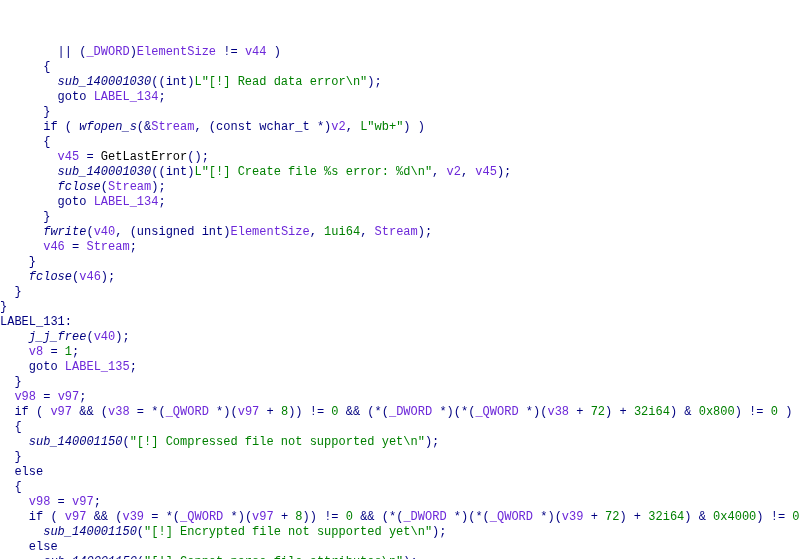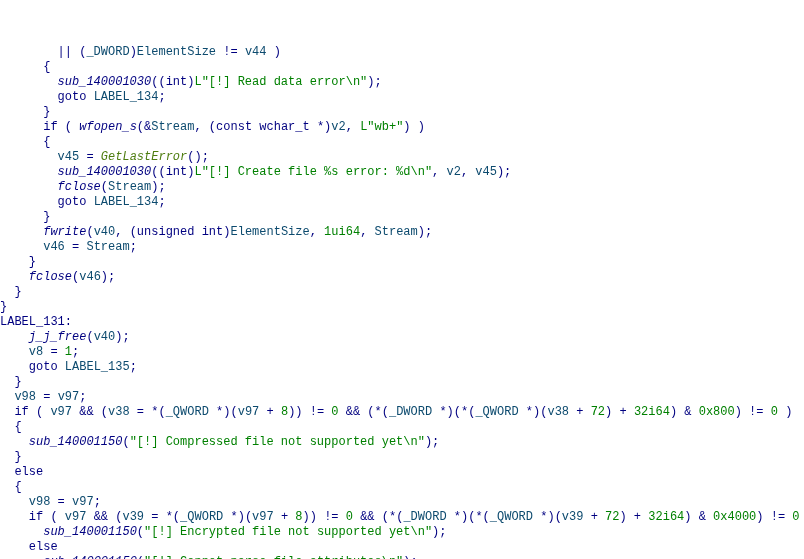--- a/index.html
+++ b/index.html
@@ -12,24 +12,24 @@
     color: #000080;
     white-space: pre;
   }
   .code-container {
     padding: 0;
   }
   .kw { color: #000080; }
   .str { color: #008000; }
   .num { color: #008000; }
   .fn { color: #000080; font-style: italic; }
-  .var { color: #0c4a6e; }
+  .var { color: #6d28d9; }
   .plain { color: #000080; }
   .label { color: #000080; text-align: center; }
-  .hdr { color: #4d7c0f; font-style: italic; }
+  .hdr { color: #000000; }
 </style>
 </head>
 <body>
 
 
 <div class="code-container" id="code-block"><div>        <span class="plain">|| (</span><span class="var">_DWORD</span><span class="plain">)</span><span class="var">ElementSize</span><span class="plain"> != </span><span class="var">v44</span><span class="plain"> )</span></div><div>      <span class="plain">{</span></div><div>        <span class="fn">sub_140001030</span><span class="plain">((</span><span class="kw">int</span><span class="plain">)</span><span class="num">L</span><span class="str">"[!] Read data error\n"</span><span class="plain">);</span></div><div>        <span class="kw">goto</span><span class="plain"> </span><span class="var">LABEL_134</span><span class="plain">;</span></div><div>      <span class="plain">}</span></div><div>      <span class="kw">if</span><span class="plain"> ( </span><span class="fn">wfopen_s</span><span class="plain">(&amp;</span><span class="var">Stream</span><span class="plain">, (</span><span class="kw">const</span><span class="plain"> </span><span class="kw">wchar_t</span><span class="plain"> *)</span><span class="var">v2</span><span class="plain">, </span><span class="num">L</span><span class="str">"wb+"</span><span class="plain">) )</span></div><div>      <span class="plain">{</span></div><div>        <span class="var">v45</span><span class="plain"> = </span><span class="hdr">GetLastError</span><span class="plain">();</span></div><div>        <span class="fn">sub_140001030</span><span class="plain">((</span><span class="kw">int</span><span class="plain">)</span><span class="num">L</span><span class="str">"[!] Create file %s error: %d\n"</span><span class="plain">, </span><span class="var">v2</span><span class="plain">, </span><span class="var">v45</span><span class="plain">);</span></div><div>        <span class="fn">fclose</span><span class="plain">(</span><span class="var">Stream</span><span class="plain">);</span></div><div>        <span class="kw">goto</span><span class="plain"> </span><span class="var">LABEL_134</span><span class="plain">;</span></div><div>      <span class="plain">}</span></div><div>      <span class="fn">fwrite</span><span class="plain">(</span><span class="var">v40</span><span class="plain">, (</span><span class="kw">unsigned</span><span class="plain"> </span><span class="kw">int</span><span class="plain">)</span><span class="var">ElementSize</span><span class="plain">, </span><span class="num">1ui64</span><span class="plain">, </span><span class="var">Stream</span><span class="plain">);</span></div><div>      <span class="var">v46</span><span class="plain"> = </span><span class="var">Stream</span><span class="plain">;</span></div><div>    <span class="plain">}</span></div><div>    <span class="fn">fclose</span><span class="plain">(</span><span class="var">v46</span><span class="plain">);</span></div><div>  <span class="plain">}</span></div><div><span class="plain">}</span></div><div><span class="label">LABEL_131:</span></div><div>    <span class="fn">j_j_free</span><span class="plain">(</span><span class="var">v40</span><span class="plain">);</span></div><div>    <span class="var">v8</span><span class="plain"> = </span><span class="num">1</span><span class="plain">;</span></div><div>    <span class="kw">goto</span><span class="plain"> </span><span class="var">LABEL_135</span><span class="plain">;</span></div><div>  <span class="plain">}</span></div><div>  <span class="var">v98</span><span class="plain"> = </span><span class="var">v97</span><span class="plain">;</span></div><div>  <span class="kw">if</span><span class="plain"> ( </span><span class="var">v97</span><span class="plain"> &amp;&amp; (</span><span class="var">v38</span><span class="plain"> = *(</span><span class="var">_QWORD</span><span class="plain"> *)(</span><span class="var">v97</span><span class="plain"> + </span><span class="num">8</span><span class="plain">)) != </span><span class="num">0</span><span class="plain"> &amp;&amp; (*(</span><span class="var">_DWORD</span><span class="plain"> *)(*(</span><span class="var">_QWORD</span><span class="plain"> *)(</span><span class="var">v38</span><span class="plain"> + </span><span class="num">72</span><span class="plain">) + </span><span class="num">32i64</span><span class="plain">) &amp; </span><span class="num">0x800</span><span class="plain">) != </span><span class="num">0</span><span class="plain"> )</span></div><div>  <span class="plain">{</span></div><div>    <span class="fn">sub_140001150</span><span class="plain">(</span><span class="str">"[!] Compressed file not supported yet\n"</span><span class="plain">);</span></div><div>  <span class="plain">}</span></div><div>  <span class="kw">else</span></div><div>  <span class="plain">{</span></div><div>    <span class="var">v98</span><span class="plain"> = </span><span class="var">v97</span><span class="plain">;</span></div><div>    <span class="kw">if</span><span class="plain"> ( </span><span class="var">v97</span><span class="plain"> &amp;&amp; (</span><span class="var">v39</span><span class="plain"> = *(</span><span class="var">_QWORD</span><span class="plain"> *)(</span><span class="var">v97</span><span class="plain"> + </span><span class="num">8</span><span class="plain">)) != </span><span class="num">0</span><span class="plain"> &amp;&amp; (*(</span><span class="var">_DWORD</span><span class="plain"> *)(*(</span><span class="var">_QWORD</span><span class="plain"> *)(</span><span class="var">v39</span><span class="plain"> + </span><span class="num">72</span><span class="plain">) + </span><span class="num">32i64</span><span class="plain">) &amp; </span><span class="num">0x4000</span><span class="plain">) != </span><span class="num">0</span><span class="plain"> )</span></div><div>      <span class="fn">sub_140001150</span><span class="plain">(</span><span class="str">"[!] Encrypted file not supported yet\n"</span><span class="plain">);</span></div><div>    <span class="kw">else</span></div><div>      <span class="fn">sub_140001150</span><span class="plain">(</span><span class="str">"[!] Cannot parse file attributes\n"</span><span class="plain">);</span></div></div>
 
 
 
 </body></html>

